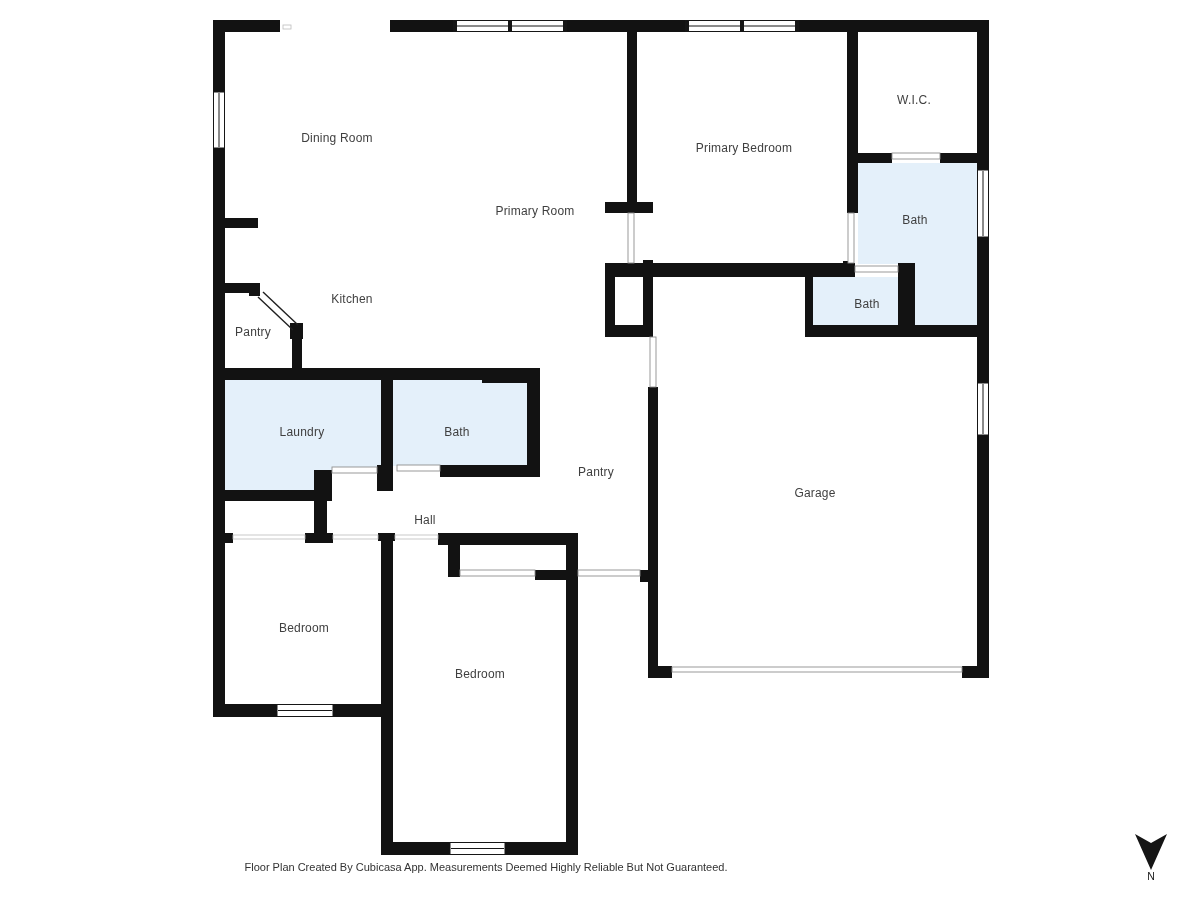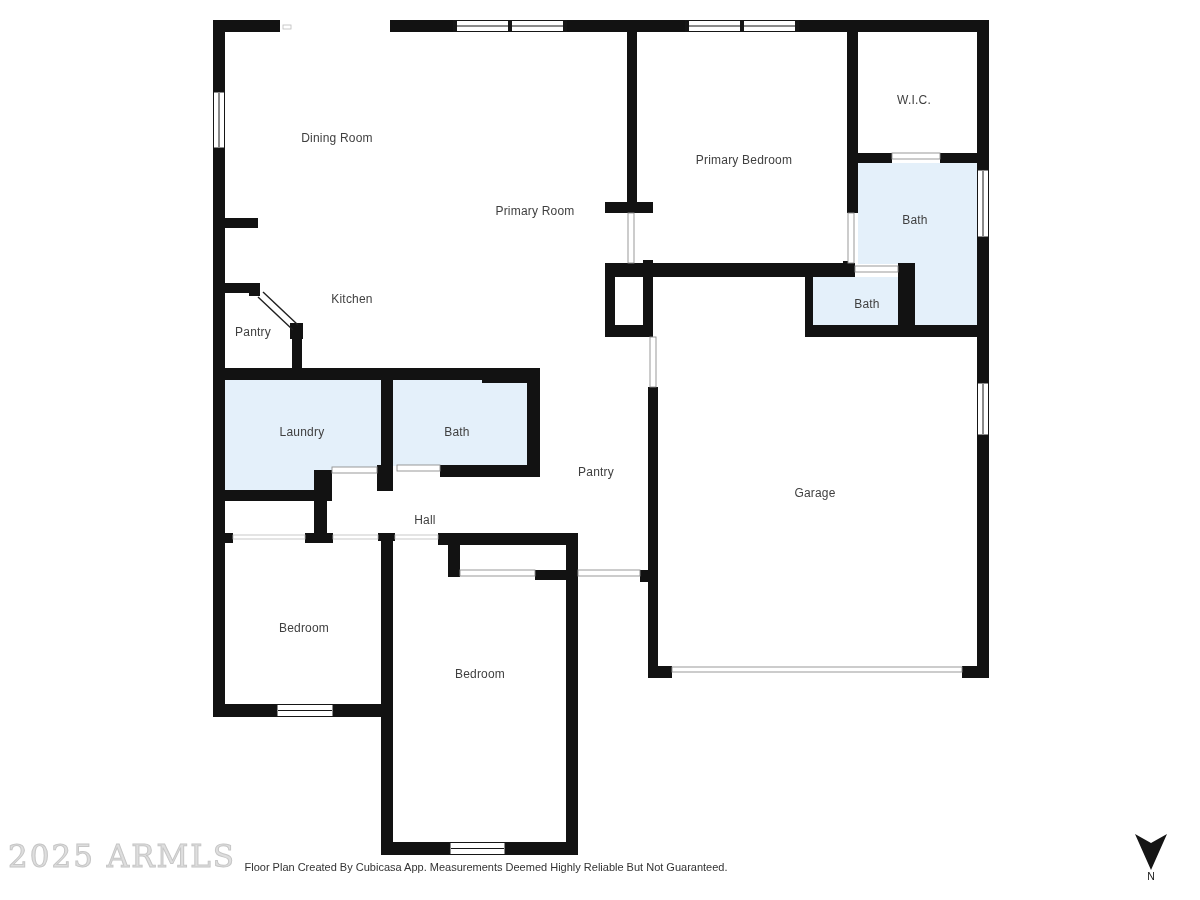--- a/index.html
+++ b/index.html
@@ -169,29 +169,28 @@
 
     <g>
       <polygon class="north" points="1135,834 1151,843 1167,834 1151,870"></polygon>
     </g>
   </svg>
 
   <div class="rlabel" style="left:337px;top:138px">Dining Room</div>
   <div class="rlabel" style="left:352px;top:299px">Kitchen</div>
   <div class="rlabel" style="left:253px;top:332px">Pantry</div>
   <div class="rlabel" style="left:535px;top:211px">Primary Room</div>
-  <div class="rlabel" style="left:744px;top:160px">Primary Bedroom</div>
+  <div class="rlabel" style="left:744px;top:148px">Primary Bedroom</div>
   <div class="rlabel" style="left:914px;top:100px">W.I.C.</div>
   <div class="rlabel" style="left:915px;top:220px">Bath</div>
   <div class="rlabel" style="left:867px;top:304px">Bath</div>
   <div class="rlabel" style="left:302px;top:432px">Laundry</div>
   <div class="rlabel" style="left:457px;top:432px">Bath</div>
   <div class="rlabel" style="left:596px;top:472px">Pantry</div>
   <div class="rlabel" style="left:425px;top:520px">Hall</div>
   <div class="rlabel" style="left:815px;top:493px">Garage</div>
   <div class="rlabel" style="left:304px;top:628px">Bedroom</div>
   <div class="rlabel" style="left:480px;top:674px">Bedroom</div>
 
-  <div class="watermark">2025 ARMLS</div>
   <div class="footer">Floor Plan Created By Cubicasa App. Measurements Deemed Highly Reliable But Not Guaranteed.</div>
   <div class="north-label">N</div>
 
 </div>
 
 </body></html>

